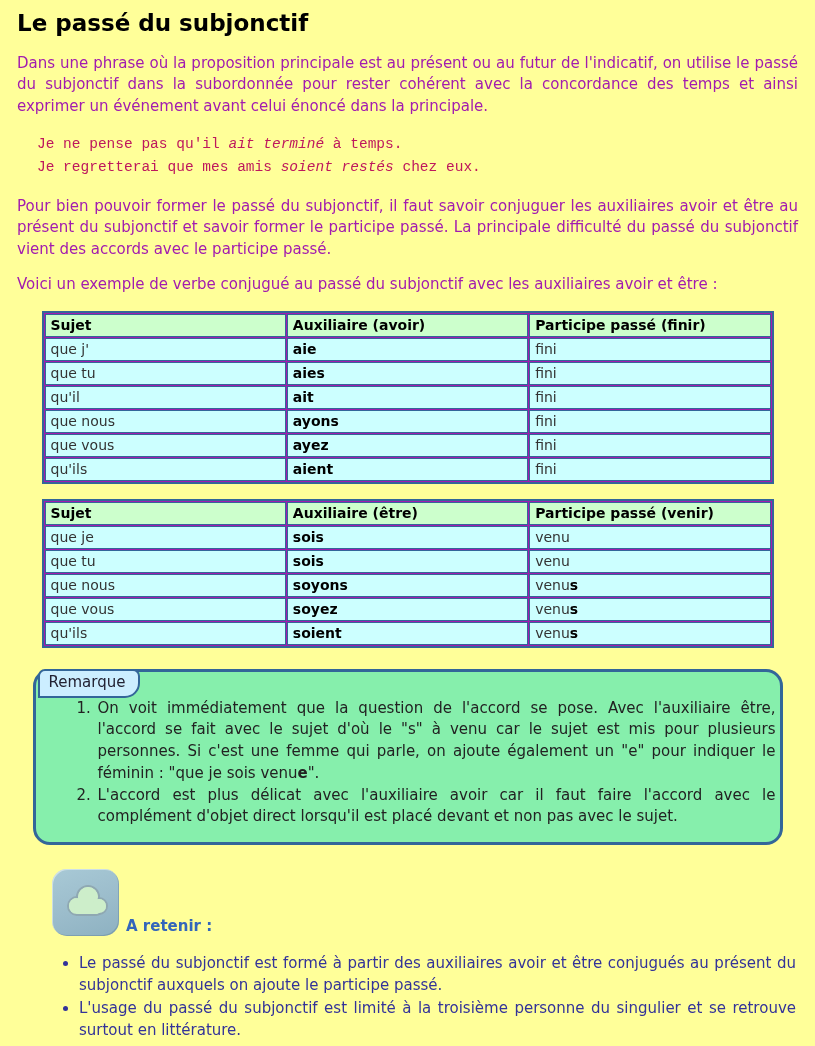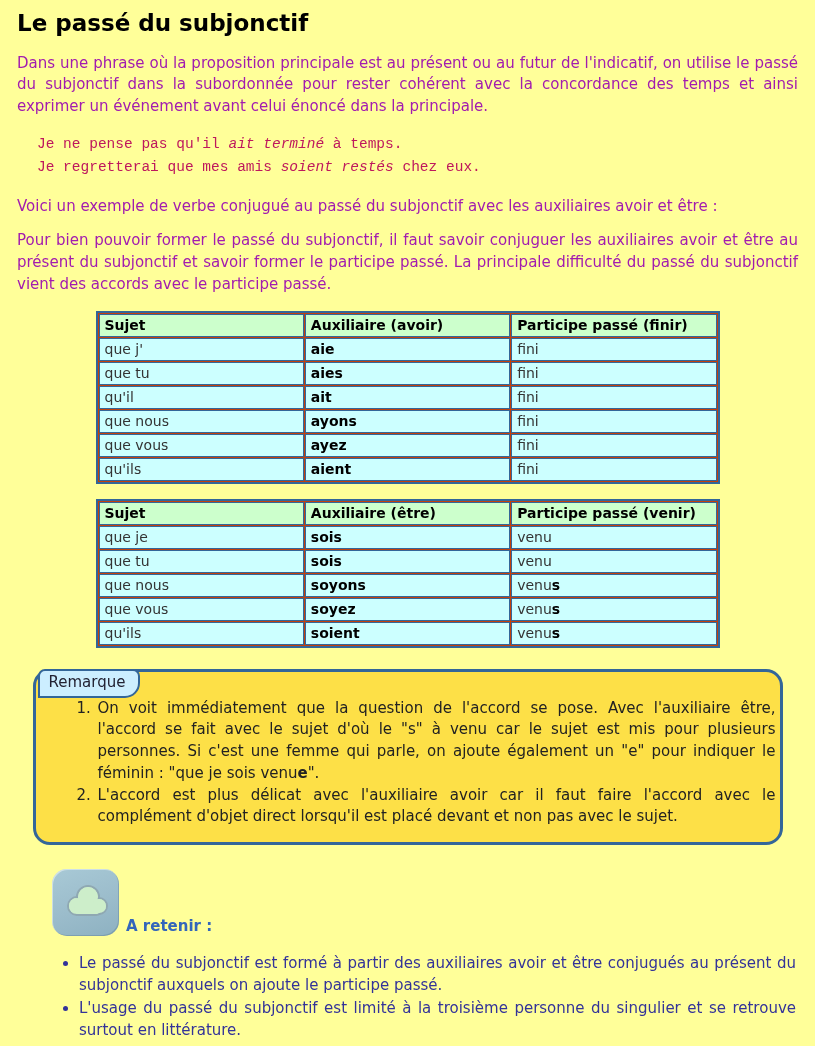--- a/index.html
+++ b/index.html
@@ -32,26 +32,26 @@
     margin: 15px 0 17px 0;
     padding-left: 20px;
     font-family: "Liberation Mono", "DejaVu Sans Mono", monospace;
     font-size: 14.5px;
     line-height: 1.58;
     color: #be185d;
   }
   .example-block .ex-italic { font-style: italic; }
 
   table.conj-table {
-    width: 624px;
+    width: 732px;
     margin: 15px auto 4px auto;
     border: 2px solid #336699;
     border-collapse: separate;
     border-spacing: 1px;
-    background: #c2410c;
+    background: #a21caf;
     table-layout: fixed;
   }
   table.conj-table th {
     background: #ccffcc;
     color: #000000;
     font-size: 14px;
     font-weight: bold;
     text-align: left;
     padding: 2px 5px 3px 5px;
     border: 1px solid #336699;
@@ -77,21 +77,21 @@
     z-index: 2;
     background: #cceeff;
     border: 2px solid #336699;
     border-radius: 7px 7px 15px 0;
     padding: 2px 13px 5px 9px;
     font-size: 15px;
     color: #222233;
   }
   .remarque-box {
     margin-top: 11px;
-    background: #fde047;
+    background: #86efac;
     border: 3px solid #336699;
     border-radius: 17px;
     padding: 26px 4px 14px 18px;
   }
   .remarque-box ol {
     margin: 0;
     padding-left: 42px;
     color: #222222;
     font-size: 15px;
     line-height: 1.45;
@@ -139,23 +139,23 @@
 
   <h1 class="page-title">Le passé du subjonctif</h1>
 
   <p class="body-text">Dans une phrase où la proposition principale est au présent ou au futur de l'indicatif, on utilise le passé du subjonctif dans la subordonnée pour rester cohérent avec la concordance des temps et ainsi exprimer un événement avant celui énoncé dans la principale.</p>
 
   <div class="example-block">
     <div class="example-line"><span>Je ne pense pas qu'il </span><span class="ex-italic">ait terminé</span><span> à temps.</span></div>
     <div class="example-line"><span>Je regretterai que mes amis </span><span class="ex-italic">soient restés</span><span> chez eux.</span></div>
   </div>
 
+  <p class="body-text">Pour bien pouvoir former le passé du subjonctif, il faut savoir conjuguer les auxiliaires avoir et être au présent du subjonctif et savoir former le participe passé. La principale difficulté du passé du subjonctif vient des accords avec le participe passé.</p>
+
   <p class="body-text">Voici un exemple de verbe conjugué au passé du subjonctif avec les auxiliaires avoir et être :</p>
-
-  <p class="body-text">Pour bien pouvoir former le passé du subjonctif, il faut savoir conjuguer les auxiliaires avoir et être au présent du subjonctif et savoir former le participe passé. La principale difficulté du passé du subjonctif vient des accords avec le participe passé.</p>
 
   <table class="conj-table">
     <thead>
       <tr>
         <th>Sujet</th>
         <th>Auxiliaire (avoir)</th>
         <th>Participe passé (finir)</th>
       </tr>
     </thead>
     <tbody>

